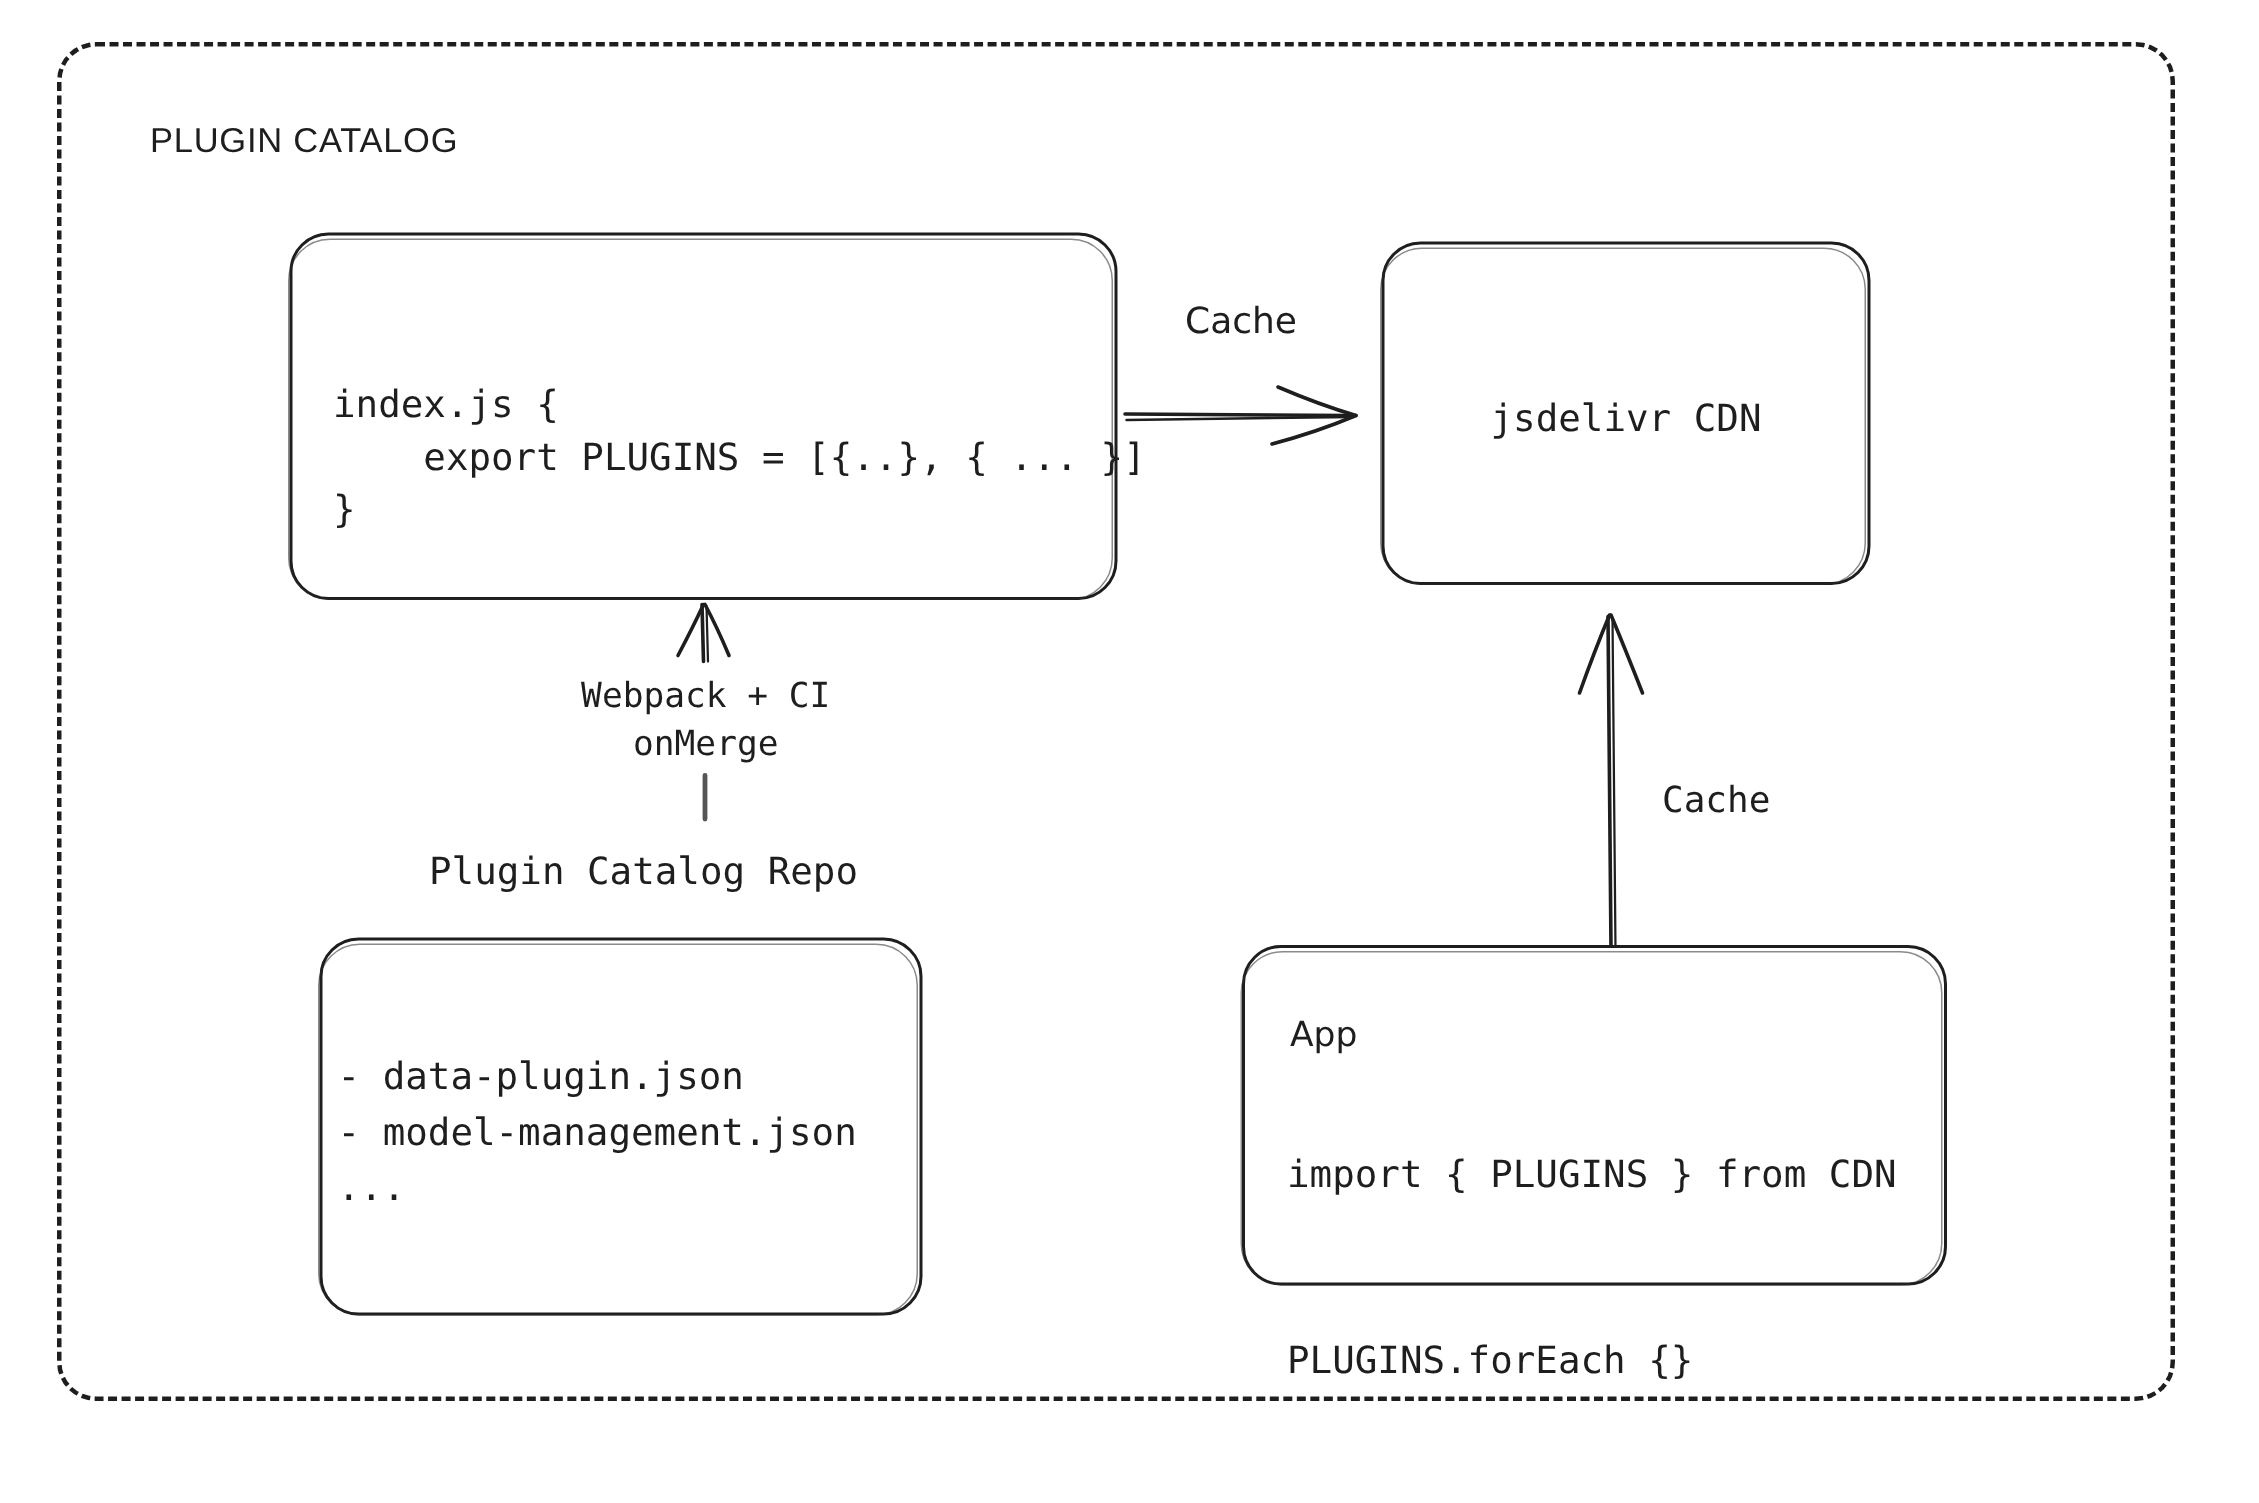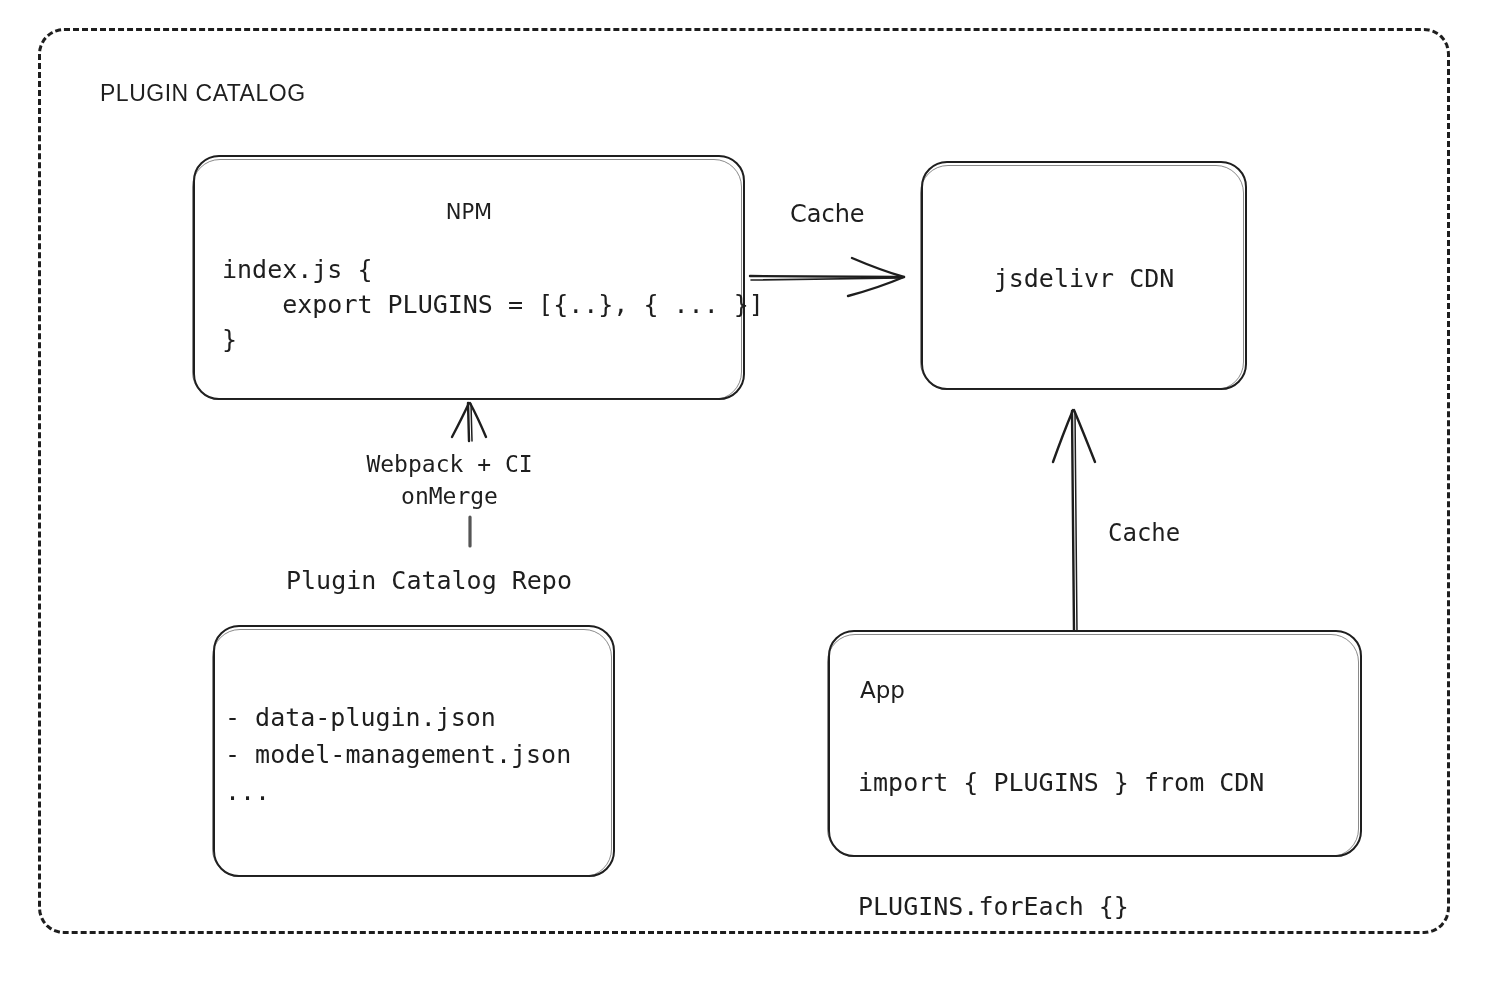--- a/index.html
+++ b/index.html
@@ -111,21 +111,21 @@
   #repo-caption {
     position: absolute;
     left: 286px;
     top: 566px;
     font-family: "DejaVu Sans Mono", monospace;
     font-size: 25px;
     white-space: pre;
   }
 
   
-  #app-node { left: 828px; top: 630px; width: 534px; height: 227px; }
+  #app-node { left: 828px; top: 630px; width: 470px; height: 227px; }
   #app-title {
     position: absolute;
     left: 30px; top: 45px;
     font-family: "DejaVu Sans", sans-serif;
     font-size: 23px;
     white-space: pre;
   }
   #app-code {
     left: 28px;
     top: 120px;
@@ -138,21 +138,21 @@
     white-space: pre;
     line-height: 32px;
     text-align: center;
   }
   #cache-label {
     left: 790px; top: 198px;
     font-family: "DejaVu Sans", sans-serif;
     font-size: 24px;
   }
   #build-label {
-    left: 352px; top: 448px;
+    left: 373px; top: 448px;
     font-family: "DejaVu Sans Mono", monospace;
     font-size: 23px;
     text-align: center;
     width: 195px;
   }
   #import-label {
     left: 1108px; top: 517px;
     font-family: "DejaVu Sans Mono", monospace;
     font-size: 24px;
   }
@@ -187,21 +187,20 @@
         <path d="M1095,462 Q1084,434 1074,410"></path>
       </g>
     </g>
   </svg>
 
   <div class="frame"></div>
 
   <div class="catalog-title">PLUGIN CATALOG</div>
 
   <div class="node" id="npm-node">
-    <div class="node-heading-sans" id="npm-title">NPM</div>
     <div class="code-block" id="npm-code">index.js {
     export PLUGINS = [{..}, { ... }]
 }</div>
   </div>
 
   <div class="node" id="cdn-node">
     <div id="cdn-label">jsdelivr CDN</div>
   </div>
 
   <div id="repo-caption">Plugin Catalog Repo</div>

